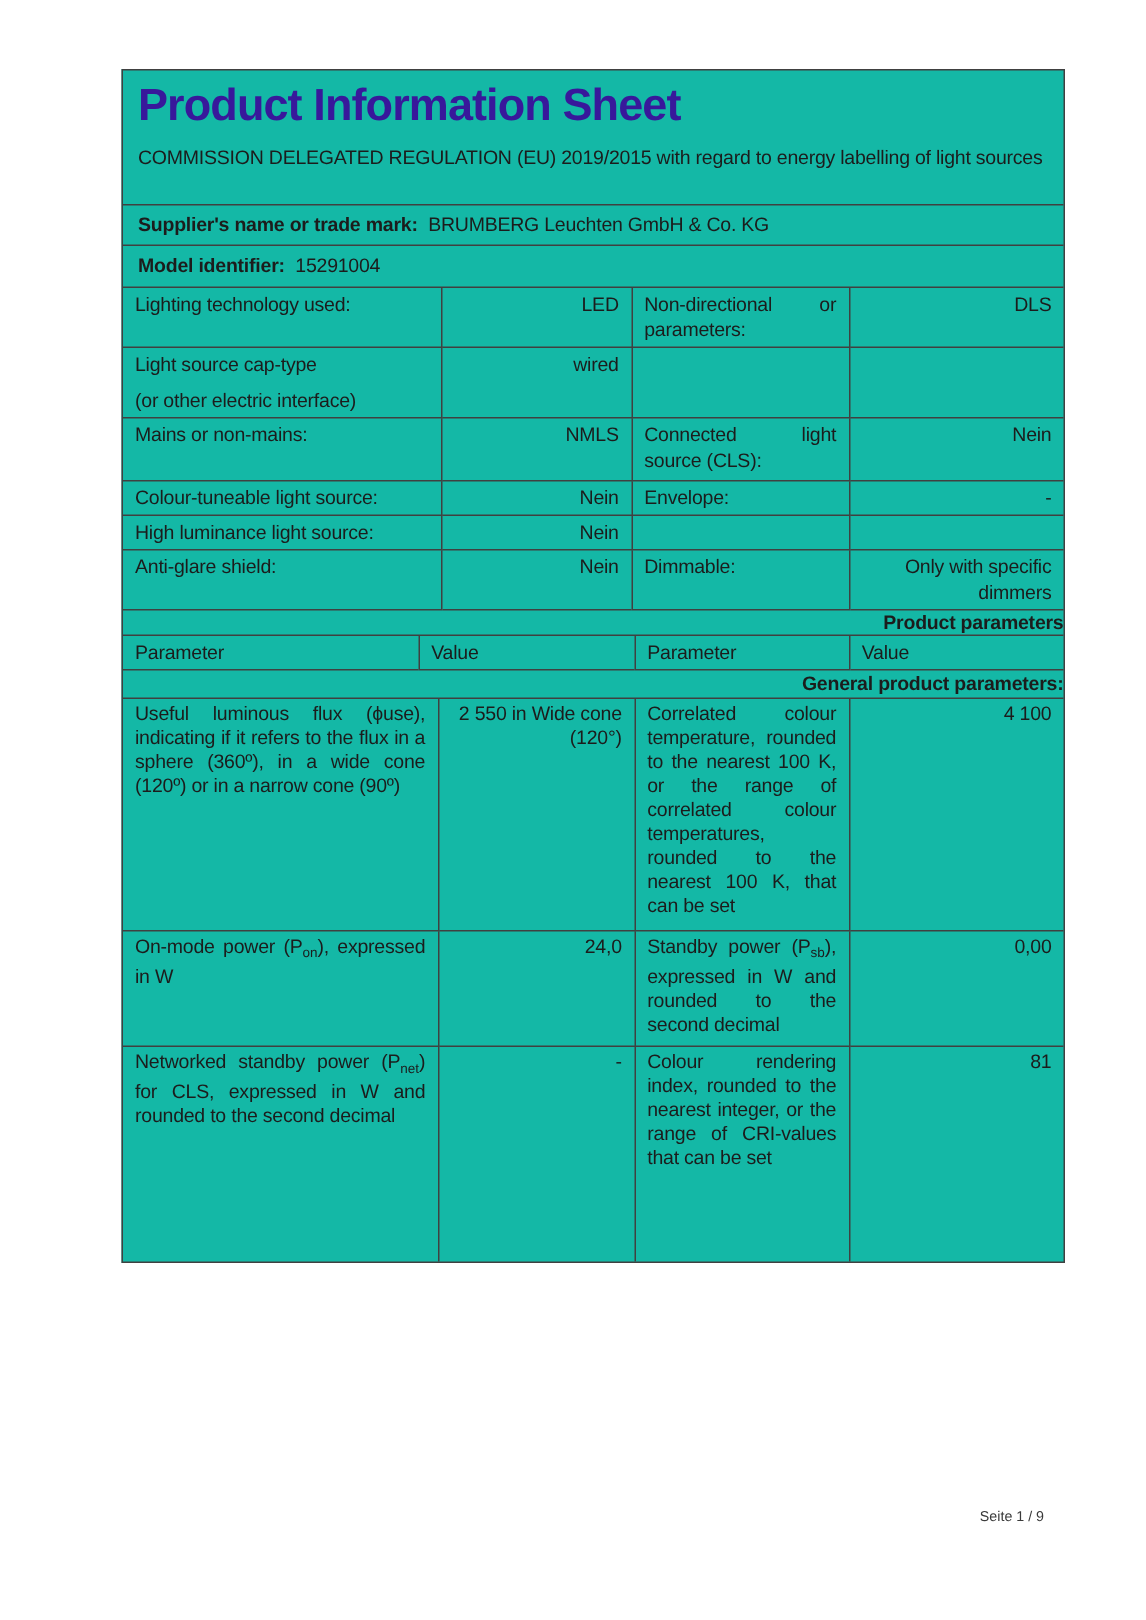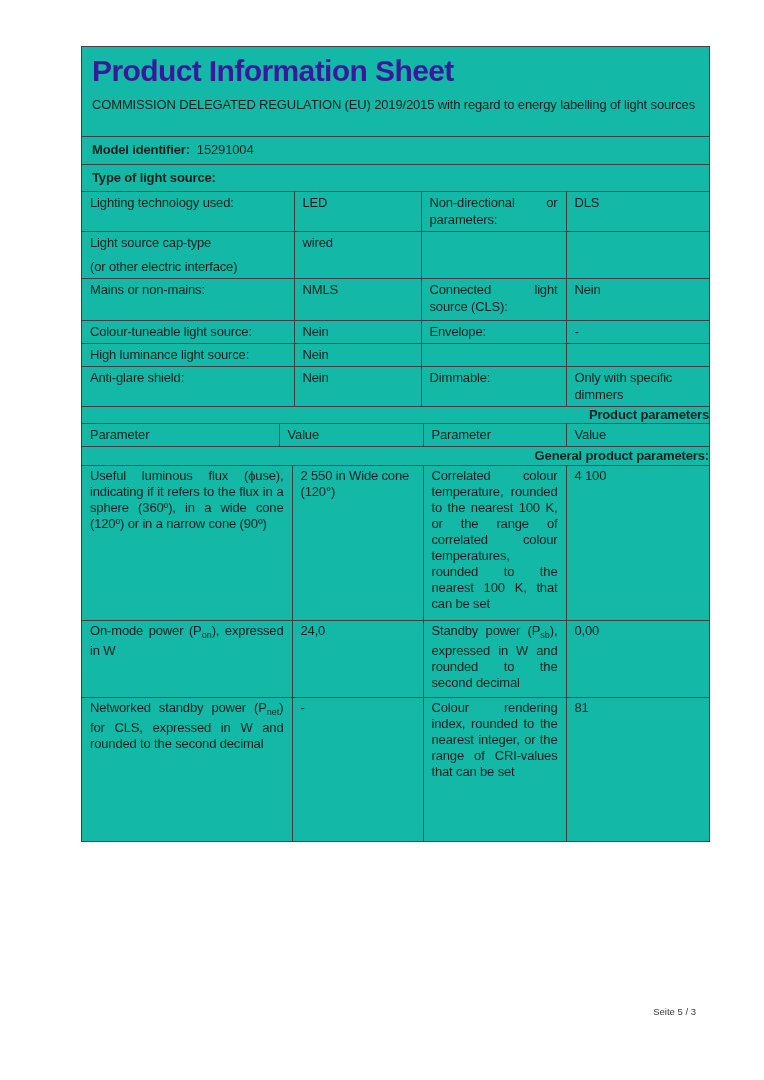--- a/index.html
+++ b/index.html
@@ -33,21 +33,21 @@
   .row-model{min-height:18px;}
   .row-type{min-height:17px;}
   .bold{font-weight:bold;}
 
   table{border-collapse:collapse;width:100%;table-layout:fixed;}
   td{border-right:1px solid var(--bc);border-bottom:1px solid var(--bc);
      vertical-align:top;padding:2px 8px 3px;line-height:17px;}
   td:last-child{border-right:none;}
   tr:last-child > td{border-bottom:none;}
   .jt{text-align:justify;}
-  .vc{text-align:left;}
+  .vc{text-align:right;}
 
   .t3 td{line-height:16px;}
   .cap-gap{margin-top:7px;}
 
   .center-row{text-align:right;font-weight:bold;}
   .pp-head{line-height:16px;height:16px;}
   .gp-head{line-height:18px;height:18px;}
 
   sub{font-size:9px;vertical-align:-3px;letter-spacing:0;}
 
@@ -59,27 +59,29 @@
 </head>
 <body>
 
 <div class="sheet">
 
   <div class="head-sec">
     <h1>Product Information Sheet</h1>
     <div class="reg">COMMISSION DELEGATED REGULATION (EU) 2019/2015 with regard to energy labelling of light sources</div>
   </div>
 
+  <div class="kv-row row-name">
+    <span class="lbl">Supplier's name or trade mark:</span><span class="val">BRUMBERG Leuchten GmbH &amp; Co. KG</span>
+  </div>
 
 
   <div class="kv-row row-model">
     <span class="lbl">Model identifier:</span><span class="val">15291004</span>
   </div>
 
-  <div class="kv-row row-type bold">Type of light source:</div>
 
   <table class="t1">
     <colgroup>
         <col style="width:212px">
         <col style="width:127px">
         <col style="width:145px">
         <col style="width:143px">
       </colgroup>
     <tbody>
         <tr style="height:39px">
@@ -169,13 +171,13 @@
       <td class="jt"><span>Networked standby power (P</span><sub>net</sub><span>) for CLS, expressed in W and rounded to the second decimal</span></td>
       <td class="vc">-</td>
       <td class="jt">Colour rendering index, rounded to the nearest integer, or the range of CRI-values that can be set</td>
       <td class="vc">81</td>
     </tr>
   </tbody>
     </table>
 
 </div>
 
-<div class="footer">Seite 5 / 3</div>
+<div class="footer">Seite 1 / 9</div>
 
 </body></html>

